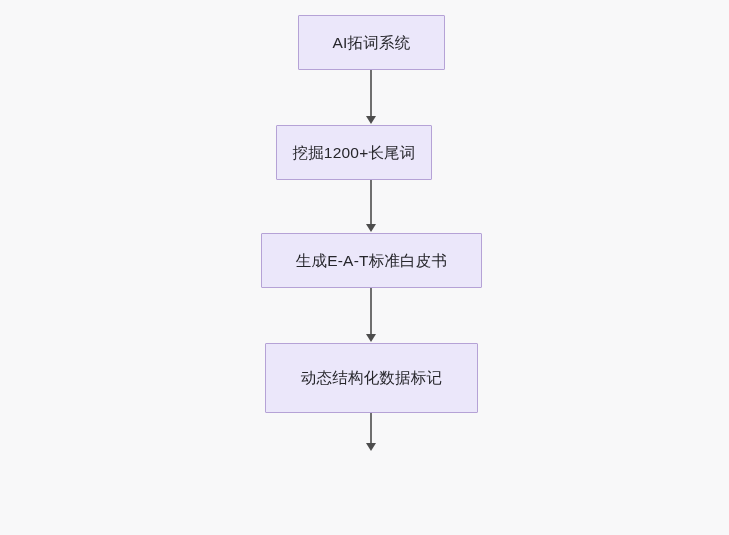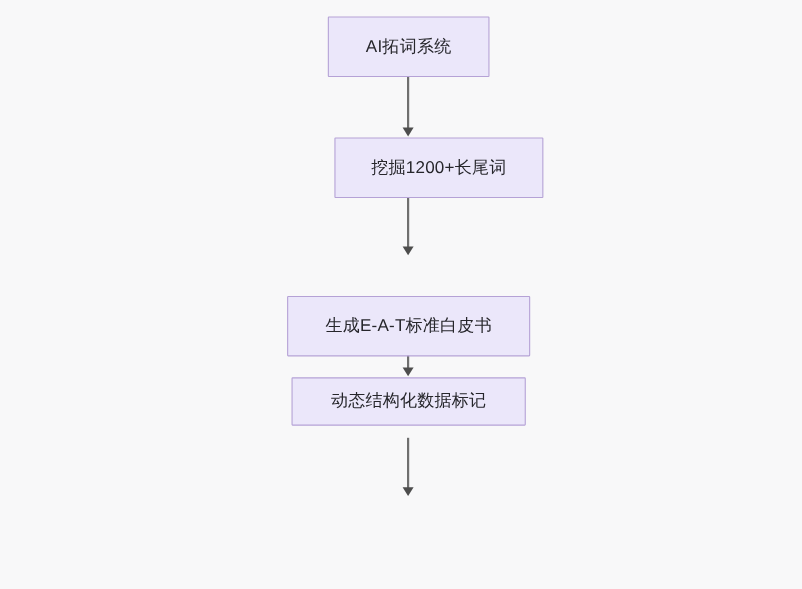--- a/index.html
+++ b/index.html
@@ -87,26 +87,26 @@
 
   <div class="edge" style="left:371px; top:398px;">
     <div class="edge-line" style="height:46px;"></div>
     <div class="edge-arrow" style="top:45px;"></div>
   </div>
 
   <div class="node" style="left:298px; top:15px; width:147px; height:55px;">
     <span class="node-label">AI拓词系统</span>
   </div>
 
-  <div class="node" style="left:276px; top:125px; width:190px; height:55px;margin-left:28px;">
+  <div class="node" style="left:276px; top:125px; width:156px; height:55px;">
     <span class="node-label">挖掘1200+长尾词</span>
   </div>
 
-  <div class="node" style="left:261px; top:233px; width:221px; height:55px;margin-top:36px;">
+  <div class="node" style="left:261px; top:233px; width:221px; height:55px;">
     <span class="node-label">生成E-A-T标准白皮书</span>
   </div>
 
-  <div class="node" style="left:265px; top:343px; width:213px; height:44px;">
+  <div class="node" style="left:265px; top:343px; width:213px; height:70px;">
     <span class="node-label">动态结构化数据标记</span>
   </div>
 
 
 </div>
 
 </body></html>

